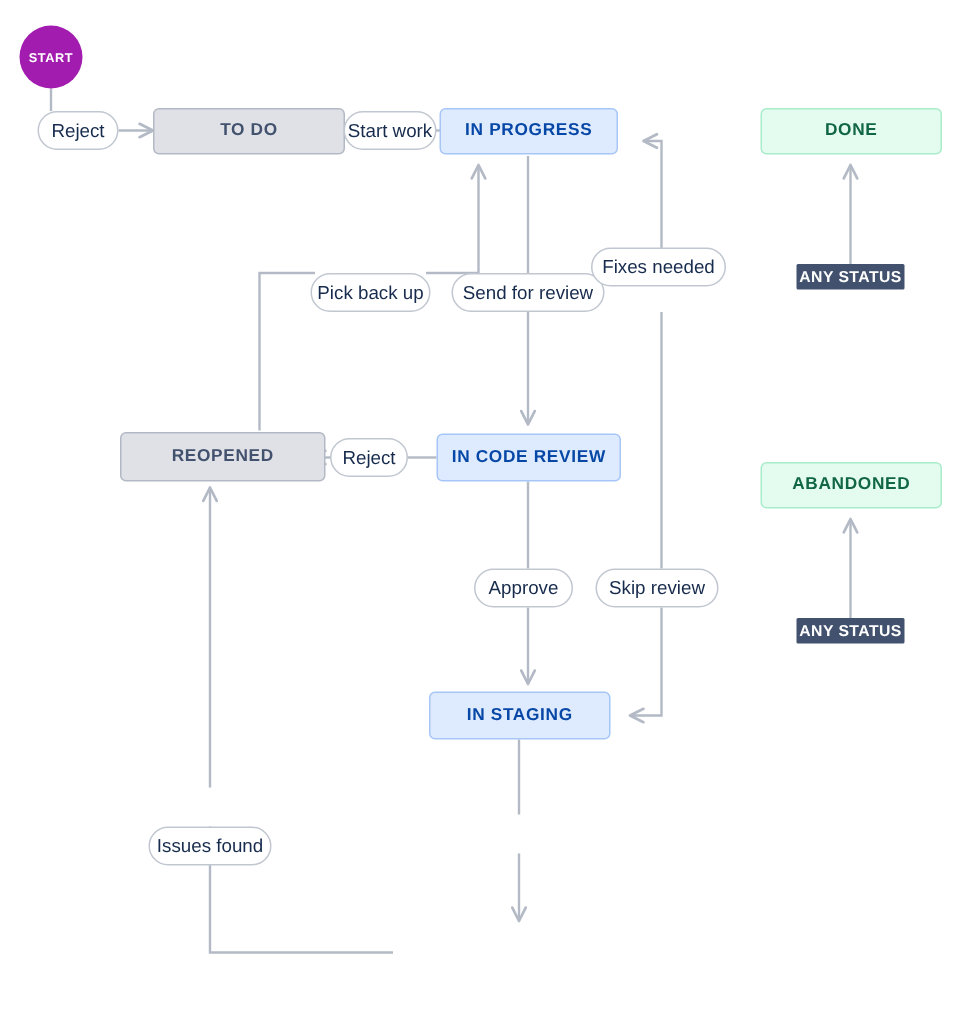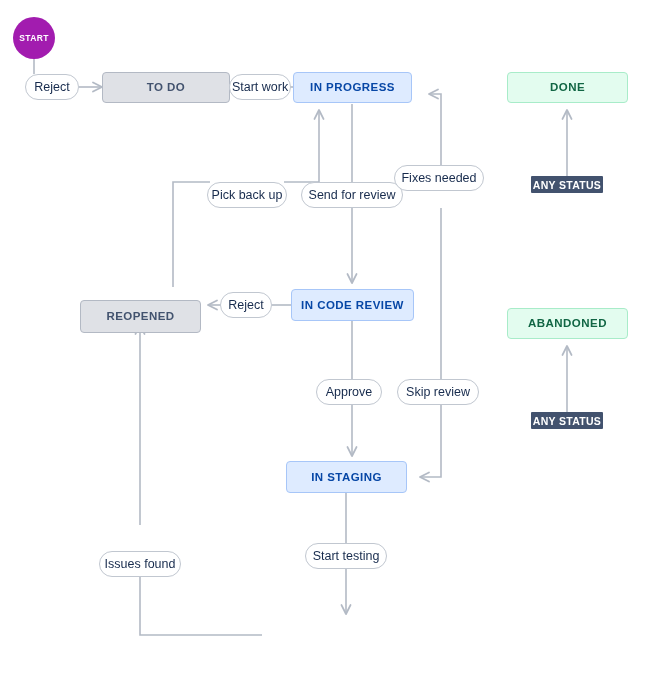--- a/index.html
+++ b/index.html
@@ -166,21 +166,21 @@
   </div>
 
   <div class="node green" style="left:507px; top:72px; width:121px; height:31px;">
     <span>DONE</span>
   </div>
 
   <div class="node blue" style="left:293px; top:72px; width:119px; height:31px;">
     <span>IN PROGRESS</span>
   </div>
 
-  <div class="node grey" style="left:80px; top:300px; width:121px; height:33px;">
+  <div class="node grey" style="left:80px; top:288px; width:137px; height:33px;">
     <span>REOPENED</span>
   </div>
 
   <div class="node blue" style="left:291px; top:289px; width:123px; height:32px;">
     <span>IN CODE REVIEW</span>
   </div>
 
   <div class="node green" style="left:507px; top:308px; width:121px; height:31px;">
     <span>ABANDONED</span>
   </div>
@@ -215,23 +215,20 @@
   </div>
 
   <div class="pill" style="left:316px; top:379px; width:66px;">
     <span>Approve</span>
   </div>
 
   <div class="pill" style="left:397px; top:379px; width:82px;">
     <span>Skip review</span>
   </div>
 
-  <div class="pill" style="left:305px; top:543px; width:82px;">
-    <span>Start testing</span>
-  </div>
 
   <div class="pill" style="left:99px; top:551px; width:82px;">
     <span>Issues found</span>
   </div>
 
   <div class="badge" style="left:531px; top:176px; width:72px;">
     <span>ANY STATUS</span>
   </div>
 
   <div class="badge" style="left:531px; top:412px; width:72px;">

